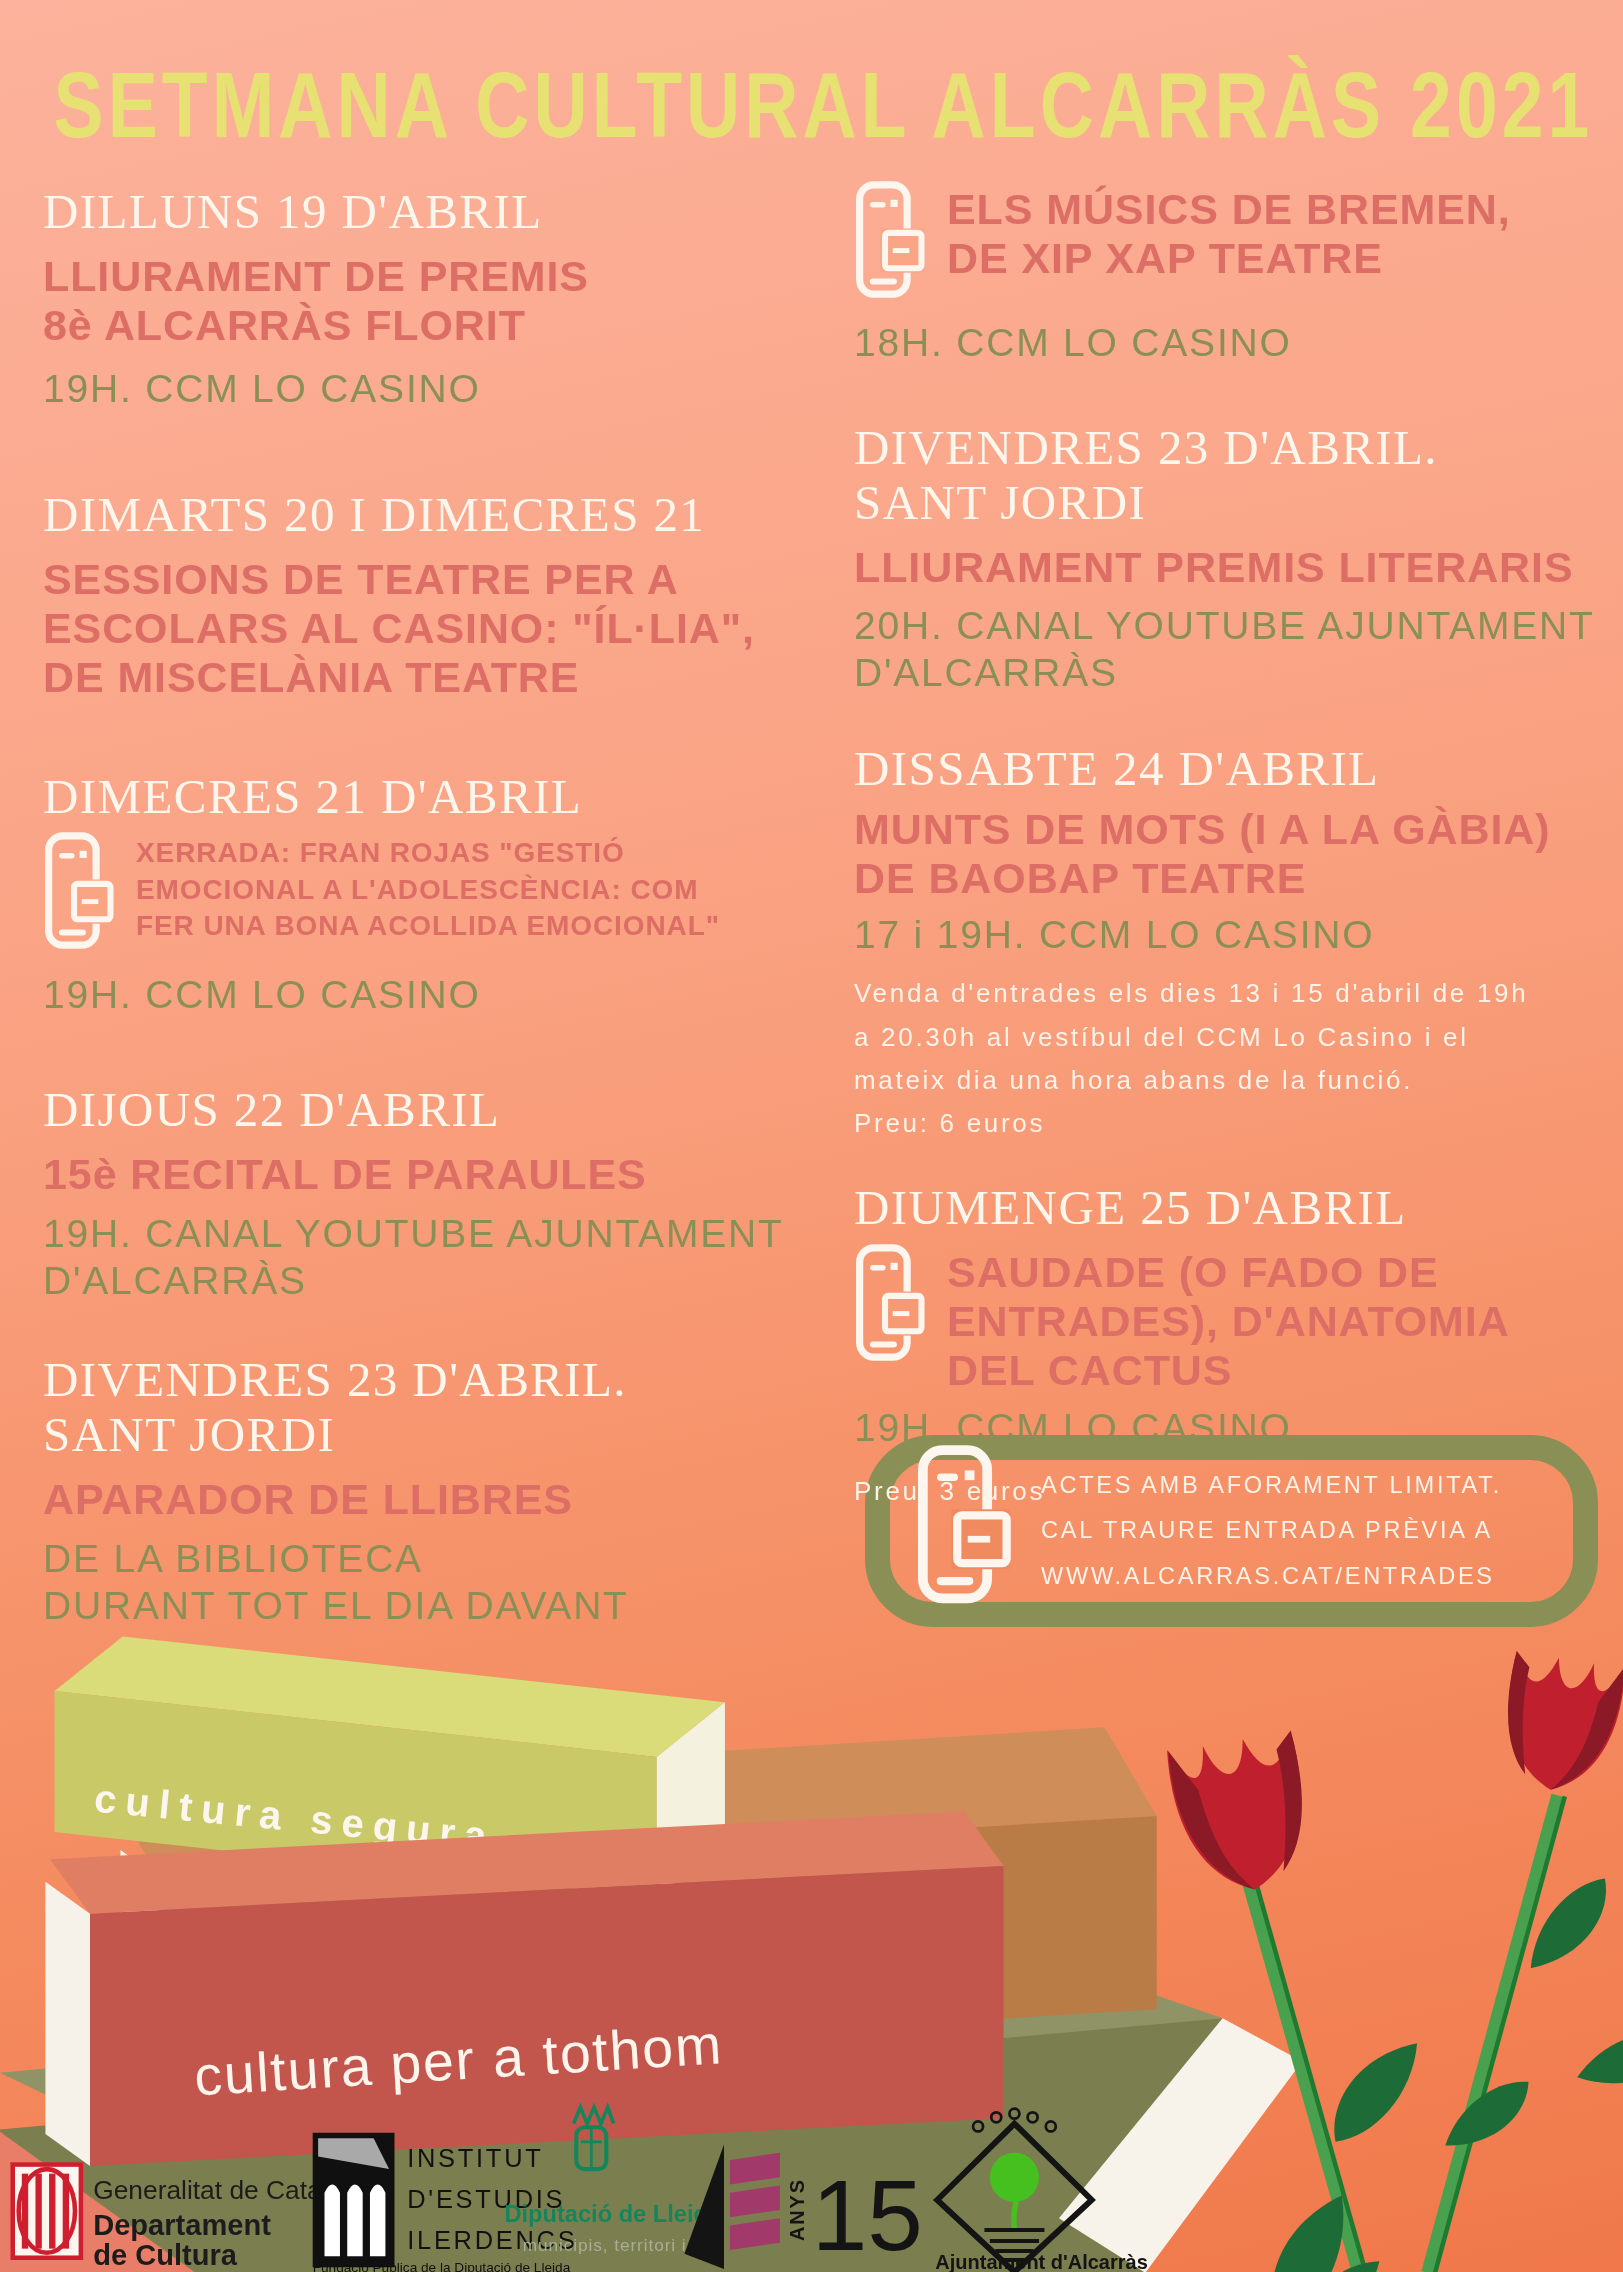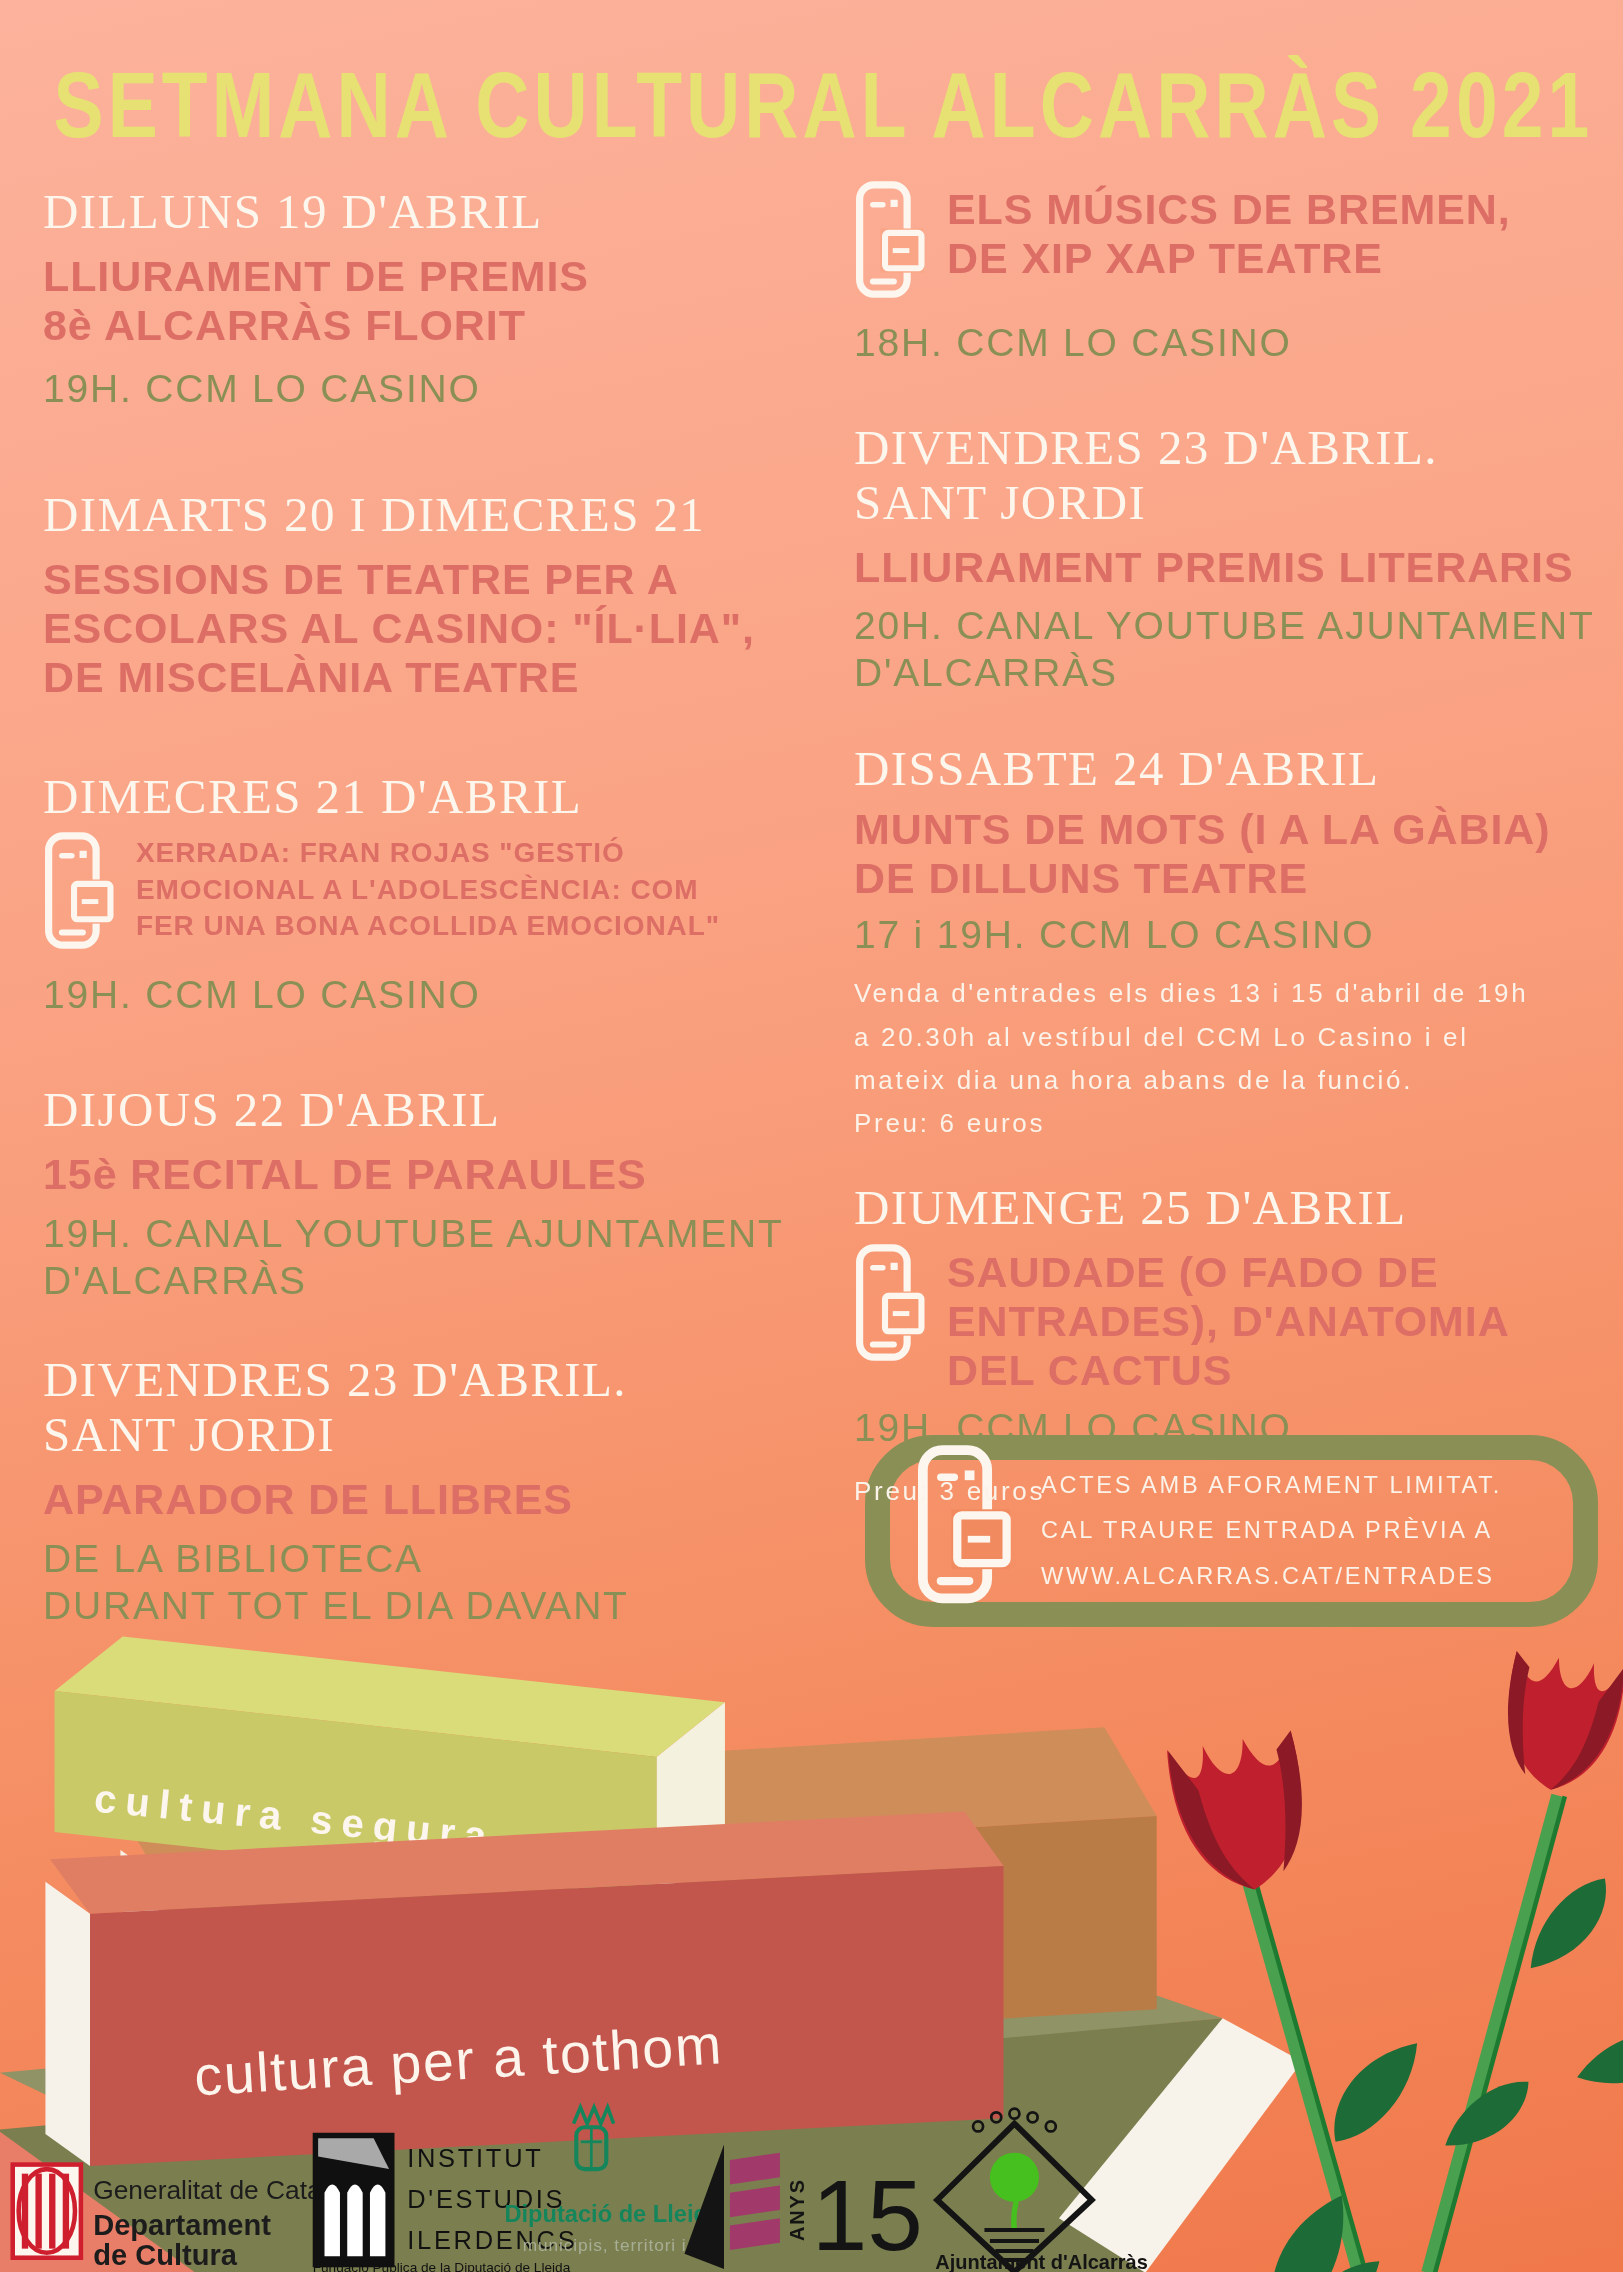--- a/index.html
+++ b/index.html
@@ -157,21 +157,21 @@
       <div class="info mt-s">
         <div>20H. CANAL YOUTUBE AJUNTAMENT</div>
         <div>D'ALCARRÀS</div>
       </div>
     </section>
 
     <section style="margin-top:45px">
       <div class="date">DISSABTE 24 D'ABRIL</div>
       <div class="red" style="margin-top:8.2px">
         <div>MUNTS DE MOTS (I A LA GÀBIA)</div>
-        <div>DE DILLUNS TEATRE</div>
+        <div>DE BAOBAP TEATRE</div>
       </div>
       <div class="info" style="margin-top:9px">
         <div>17 i 19H. CCM LO CASINO</div>
       </div>
       <div class="note" style="margin-top:13.6px">
         <div>Venda d'entrades els dies 13 i 15 d'abril de 19h</div>
         <div>a 20.30h al vestíbul del CCM Lo Casino i el</div>
         <div>mateix dia una hora abans de la funció.</div>
         <div>Preu: 6 euros</div>
       </div>

